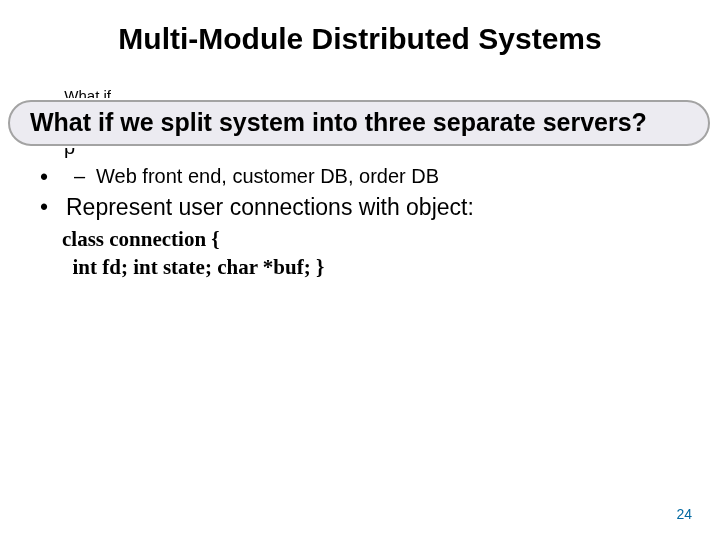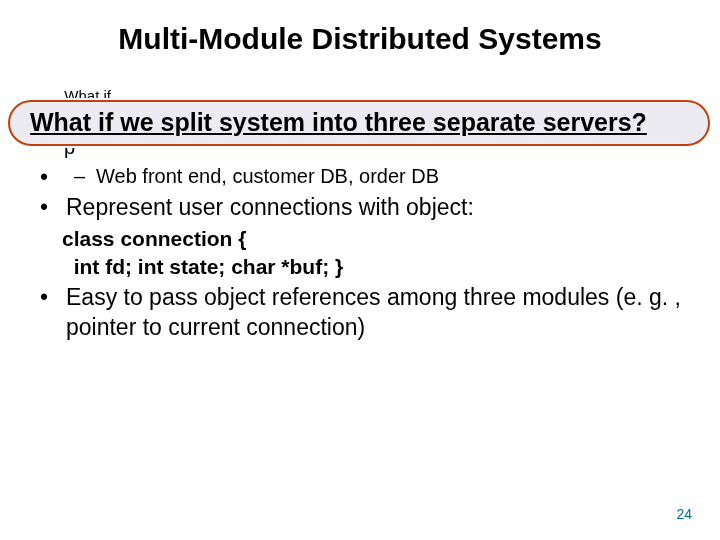--- a/index.html
+++ b/index.html
@@ -79,31 +79,30 @@
     margin-bottom: 0px;
   }
   .halfcut-bottom .halfcut-inner {
     margin-top: -12px;
     font-size: 20px;
     padding-left: 34px;
   }
   .callout {
     position: relative;
     margin: 2px -20px 2px -22px;
-    border: 2px solid #c2410c;
+    border: 2px solid #a3a3a3;
     border-radius: 26px;
     background: #ecebf1;
     padding: 5px 24px 6px 20px;
     font-weight: bold;
     font-size: 25px;
     line-height: 1.25;
-    text-decoration: underline;
   }
   .code {
-    font-family: Liberation Sans, sans-serif;
+    font-family: Liberation Serif, serif;
     font-weight: bold;
     font-size: 21px;
     line-height: 1.35;
     white-space: pre;
     margin: 2px 0 2px 32px;
   }
   .pagenum {
     position: absolute;
     right: 28px;
     bottom: 18px;
@@ -138,19 +137,16 @@
       </ul>
     </li>
     <li>
       <span>Represent user connections with object:</span>
     </li>
   </ul>
 
   <div class="code"><span>class connection {</span>
 <span>  int fd; int state; char *buf; }</span></div>
 
-  <ul class="top">
-    <li>Easy to pass object references among three modules (e. g. , pointer to current connection)</li>
-  </ul>
 
   <div class="pagenum">24</div>
 
 </div>
 
 </body></html>

